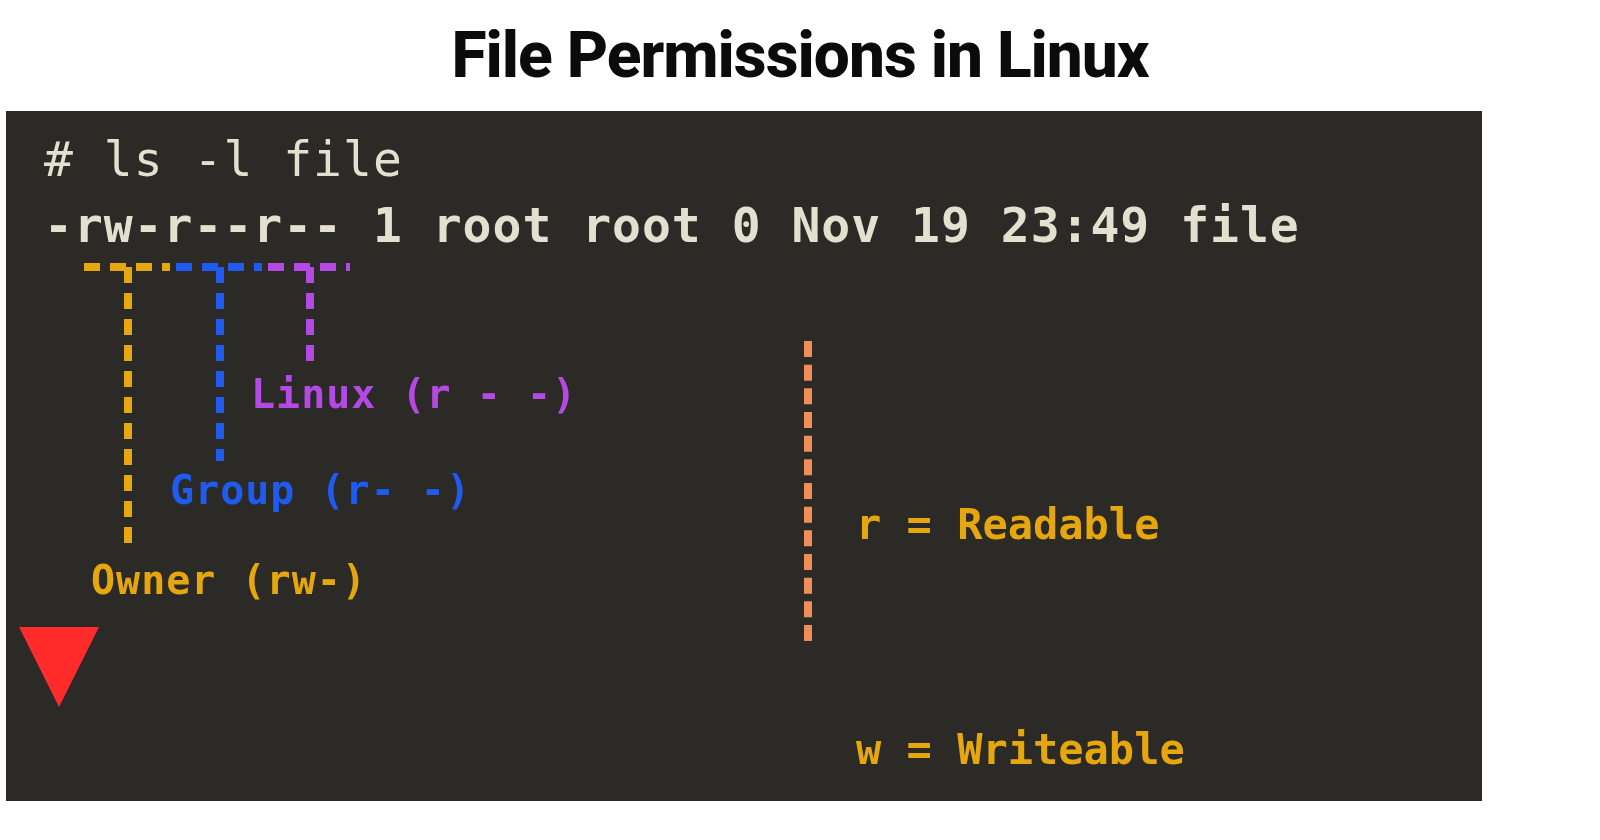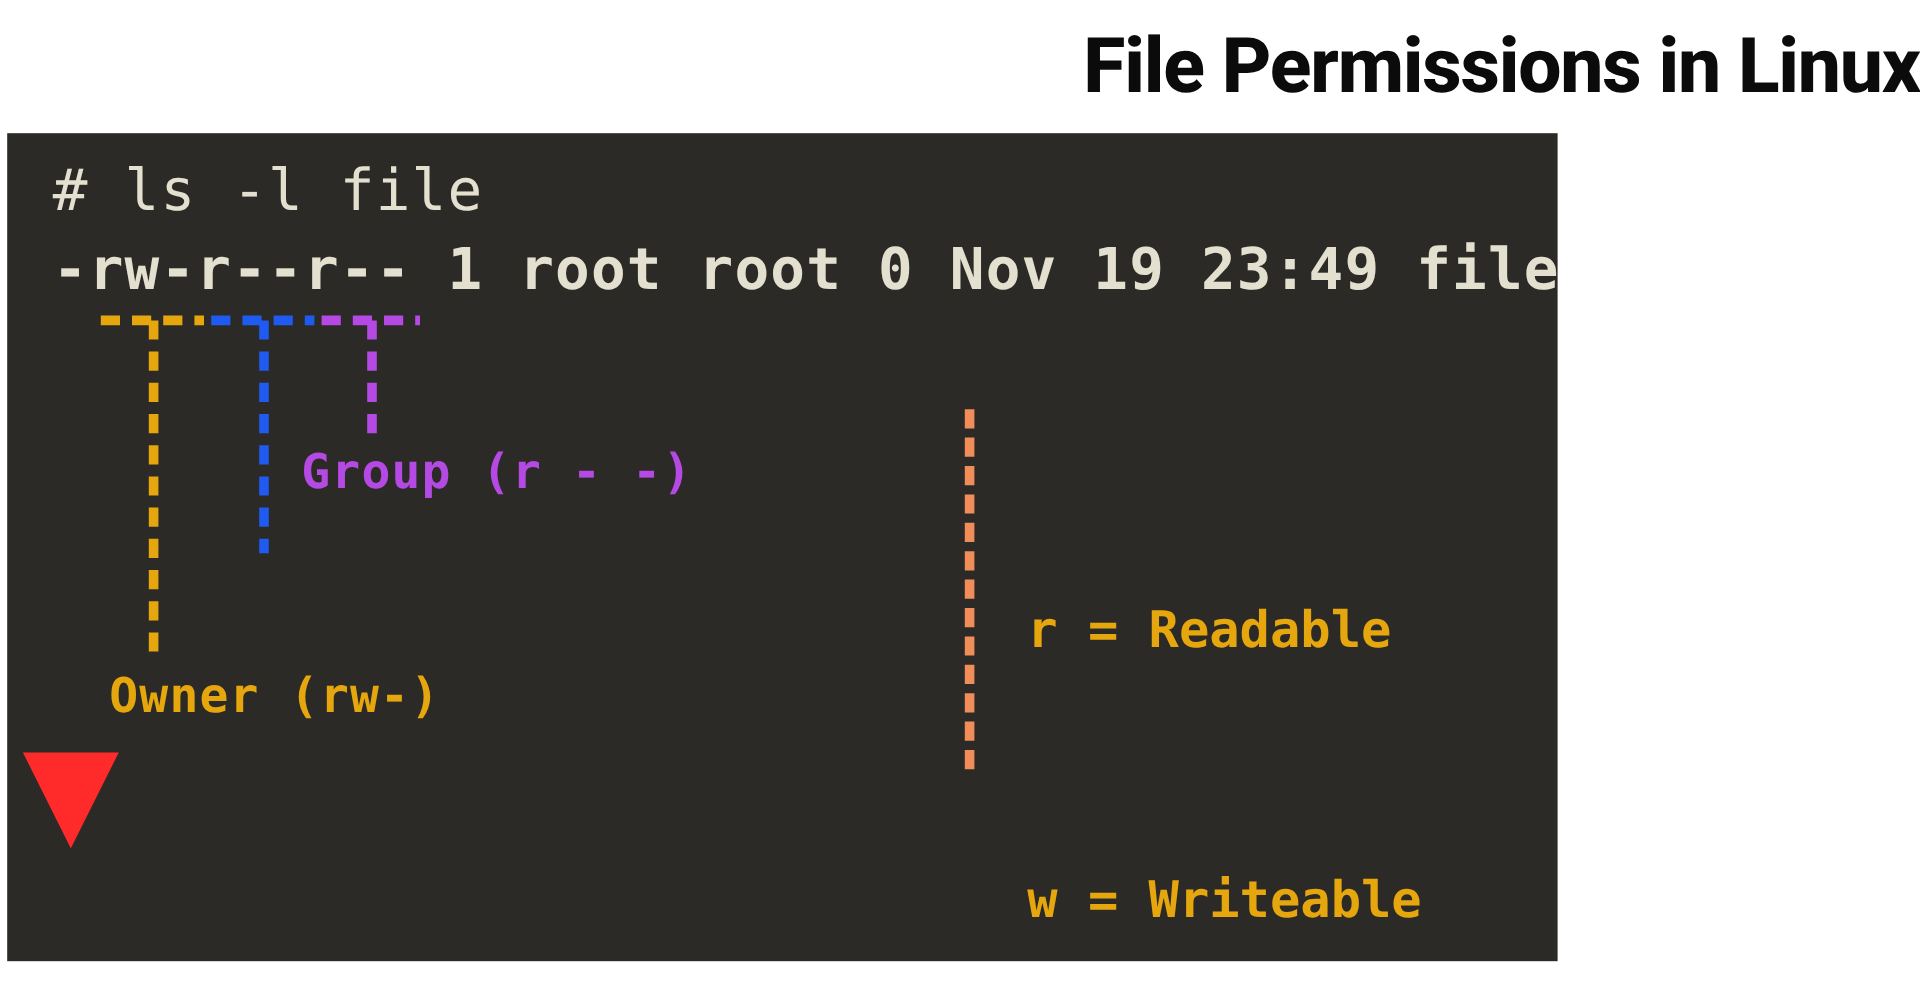--- a/index.html
+++ b/index.html
@@ -5,31 +5,31 @@
   html, body {
     margin: 0;
     padding: 0;
     width: 1600px;
     height: 840px;
     background: #ffffff;
     font-family: -apple-system, "Segoe UI", Roboto, Helvetica, Arial, sans-serif;
     overflow: hidden;
   }
   .title {
-    text-align: right;
+    text-align: center;
     font-size: 64px;
     font-weight: 800;
     color: #0b0b0b;
     margin: 18px 0 18px 0;
     letter-spacing: -1px;
   }
   .panel {
     position: relative;
     margin: 4px 6px;
-    width: 1292px;
+    width: 1476px;
     height: 690px;
     background: #2c2a26;
     overflow: visible;
   }
   .mono {
     font-family: Menlo, Consolas, "DejaVu Sans Mono", monospace;
   }
   .term-prompt {
     position: absolute;
     left: 38px;
@@ -111,21 +111,22 @@
     <line x1="78" y1="156" x2="164" y2="156" stroke="#e5a60e" stroke-width="8" stroke-dasharray="16 10"></line>
     <line x1="122" y1="156" x2="122" y2="442" stroke="#e5a60e" stroke-width="8" stroke-dasharray="16 10"></line>
 
     <line x1="170" y1="156" x2="256" y2="156" stroke="#1f5bf0" stroke-width="8" stroke-dasharray="16 10"></line>
     <line x1="214" y1="156" x2="214" y2="350" stroke="#1f5bf0" stroke-width="8" stroke-dasharray="16 10"></line>
 
     <line x1="262" y1="156" x2="344" y2="156" stroke="#b449e3" stroke-width="8" stroke-dasharray="16 10"></line>
     <line x1="304" y1="156" x2="304" y2="254" stroke="#b449e3" stroke-width="8" stroke-dasharray="16 10"></line>
   </svg>
 
-  <div class="mono label label-other">Group (r - -)</div>
+  <div class="mono label label-other">Linux (r - -)</div>
+  <div class="mono label label-group">Group (r- -)</div>
   <div class="mono label label-owner">Owner (rw-)</div>
 
   <div class="legend-divider"></div>
 
   <div class="mono legend">
     <div>r = Readable</div>
     <div>w = Writeable</div>
     
     
   </div>

